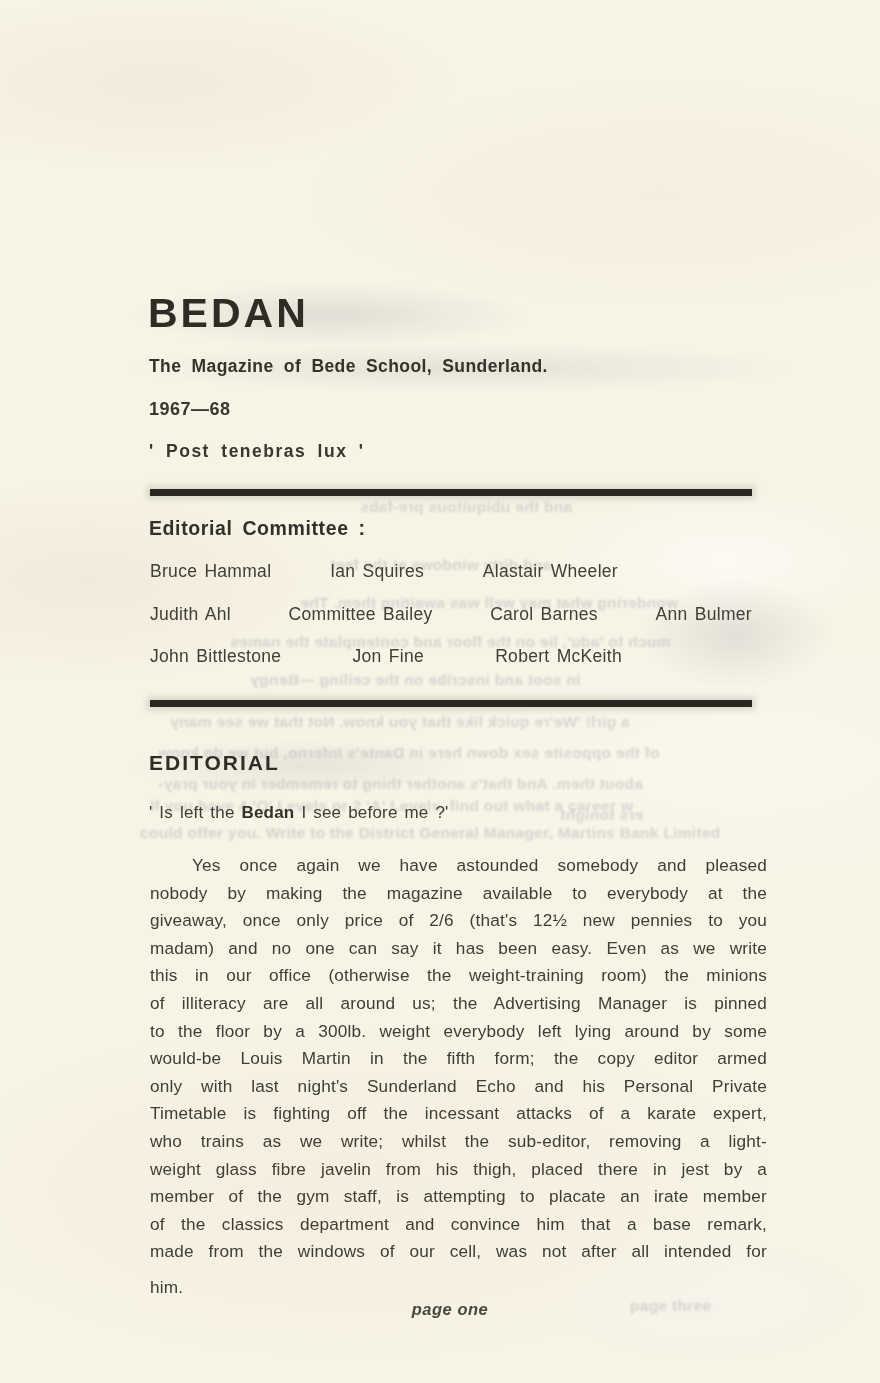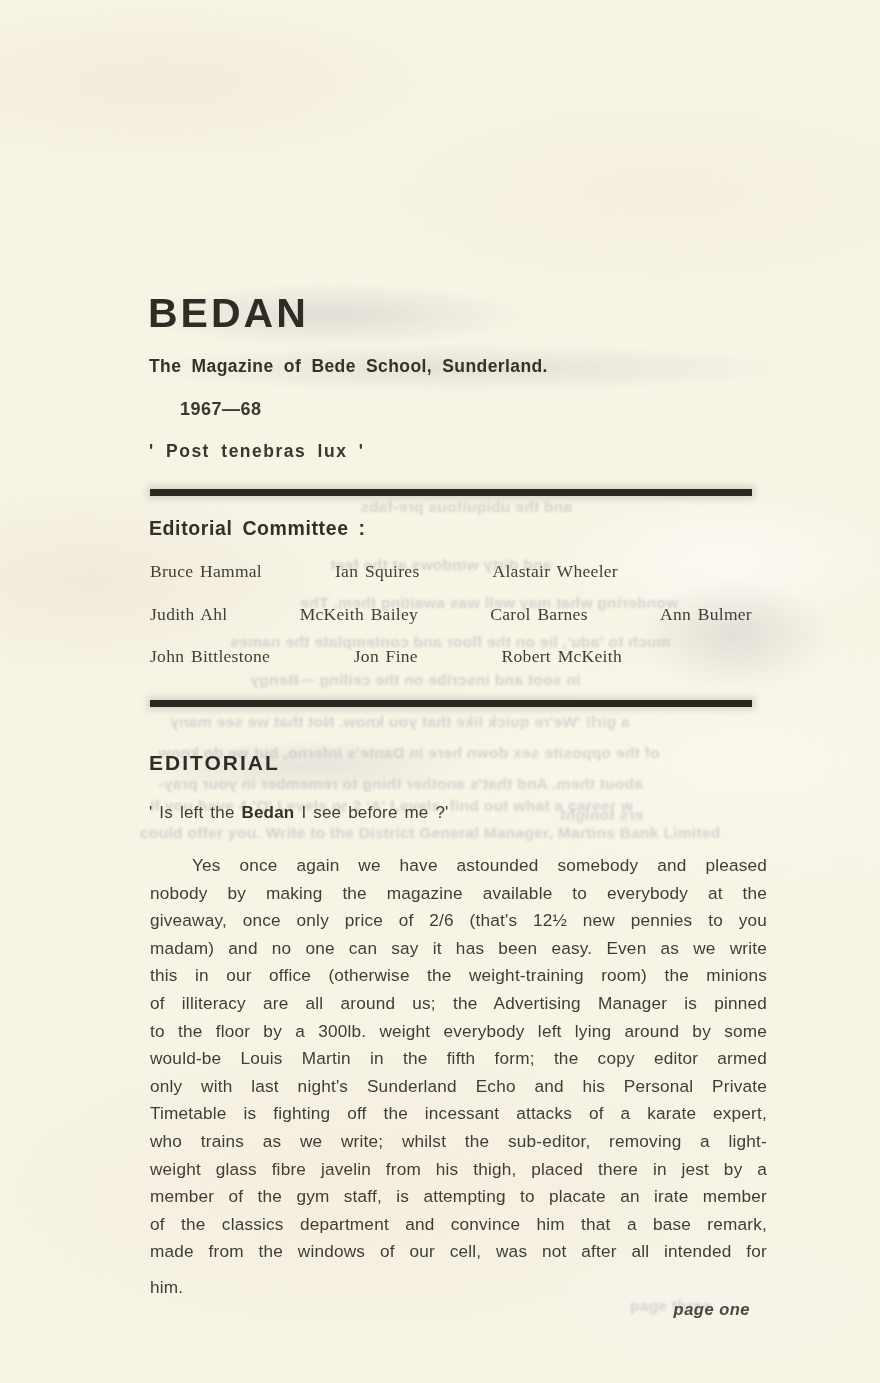--- a/index.html
+++ b/index.html
@@ -22,35 +22,35 @@
   .title{
     left:148px;top:290px;
     font-size:41px;font-weight:bold;letter-spacing:3px;
     color:#2f2c25;
   }
   .subtitle{
     left:149px;top:356px;
     font-size:17.5px;font-weight:bold;letter-spacing:.4px;word-spacing:5px;
     color:#35322a;
   }
-  .year{left:149px;top:399px;font-size:18px;font-weight:bold;letter-spacing:.5px;margin-left:31px;}
+  .year{left:149px;top:399px;font-size:18px;font-weight:bold;letter-spacing:.5px;}
   .motto{left:149px;top:441px;font-size:17.5px;font-weight:bold;letter-spacing:1.5px;word-spacing:5px;}
   
   .rule{
     left:150px;width:602px;height:7px;background:#29271f;
     box-shadow:0 0 6px 3px rgba(176,177,167,.45);
   }
   .rule-1{top:489px;} .rule-2{top:700px;}
   
   .committee-heading{
     left:149px;top:517px;
     font-size:19.5px;font-weight:bold;letter-spacing:.6px;word-spacing:4px;
     color:#33302a;
   }
-  .committee-rows{left:150px;top:561px;width:602px;font-family:Liberation Serif, serif;}
+  .committee-rows{left:150px;top:561px;width:602px;}
   .committee-row{display:flex;justify-content:space-between;margin-bottom:21.5px;
     font-size:17.5px;letter-spacing:.3px;color:#413e35;}
   .committee-row:nth-child(1){width:468px;}
   .committee-row:nth-child(2){width:602px;align-items:center;}
   .committee-row:nth-child(3){width:472px;}
   .committee-name{white-space:nowrap;word-spacing:2px;}
   
   .editorial-heading{
     left:149px;top:751px;
     font-size:21px;font-weight:bold;letter-spacing:2px;
@@ -64,21 +64,21 @@
   .paragraph{left:150px;top:852px;width:617px;font-size:17.2px;color:#403d34;}
   .para-line{
     height:27.6px;line-height:27.6px;
     text-align:justify;text-align-last:justify;
     letter-spacing:.2px;white-space:nowrap;
   }
   .para-line.first{padding-left:42px;}
   .para-line.last{text-align-last:left;white-space:normal;margin-top:8px;}
   
   .page-number{
-    left:150px;top:1300px;width:600px;text-align:right;
+    left:150px;top:1300px;width:600px;text-align:center;
     font-size:16.5px;font-style:italic;font-weight:bold;letter-spacing:.5px;
     color:#4a473d;
   }
   
   .shade{position:absolute;pointer-events:none;border-radius:50%;}
   .bleed{
     position:absolute;white-space:nowrap;
     font-size:15.5px;font-weight:bold;
     color:#9ba0ab;opacity:.38;filter:blur(1.1px);
     letter-spacing:.3px;
@@ -122,21 +122,21 @@
 
   <div class="abs committee-heading">Editorial Committee :</div>
   <div class="abs committee-rows">
       <div class="committee-row">
         <span class="committee-name">Bruce Hammal</span>
         <span class="committee-name">Ian Squires</span>
         <span class="committee-name">Alastair Wheeler</span>
       </div>
       <div class="committee-row">
         <span class="committee-name">Judith Ahl</span>
-        <span class="committee-name">McKeith Bailey</span>
+        <span class="committee-name">Committee Bailey</span>
         <span class="committee-name">Carol Barnes</span>
         <span class="committee-name">Ann Bulmer</span>
       </div>
       <div class="committee-row">
         <span class="committee-name">John Bittlestone</span>
         <span class="committee-name">Jon Fine</span>
         <span class="committee-name">Robert McKeith</span>
       </div>
     </div>
 

